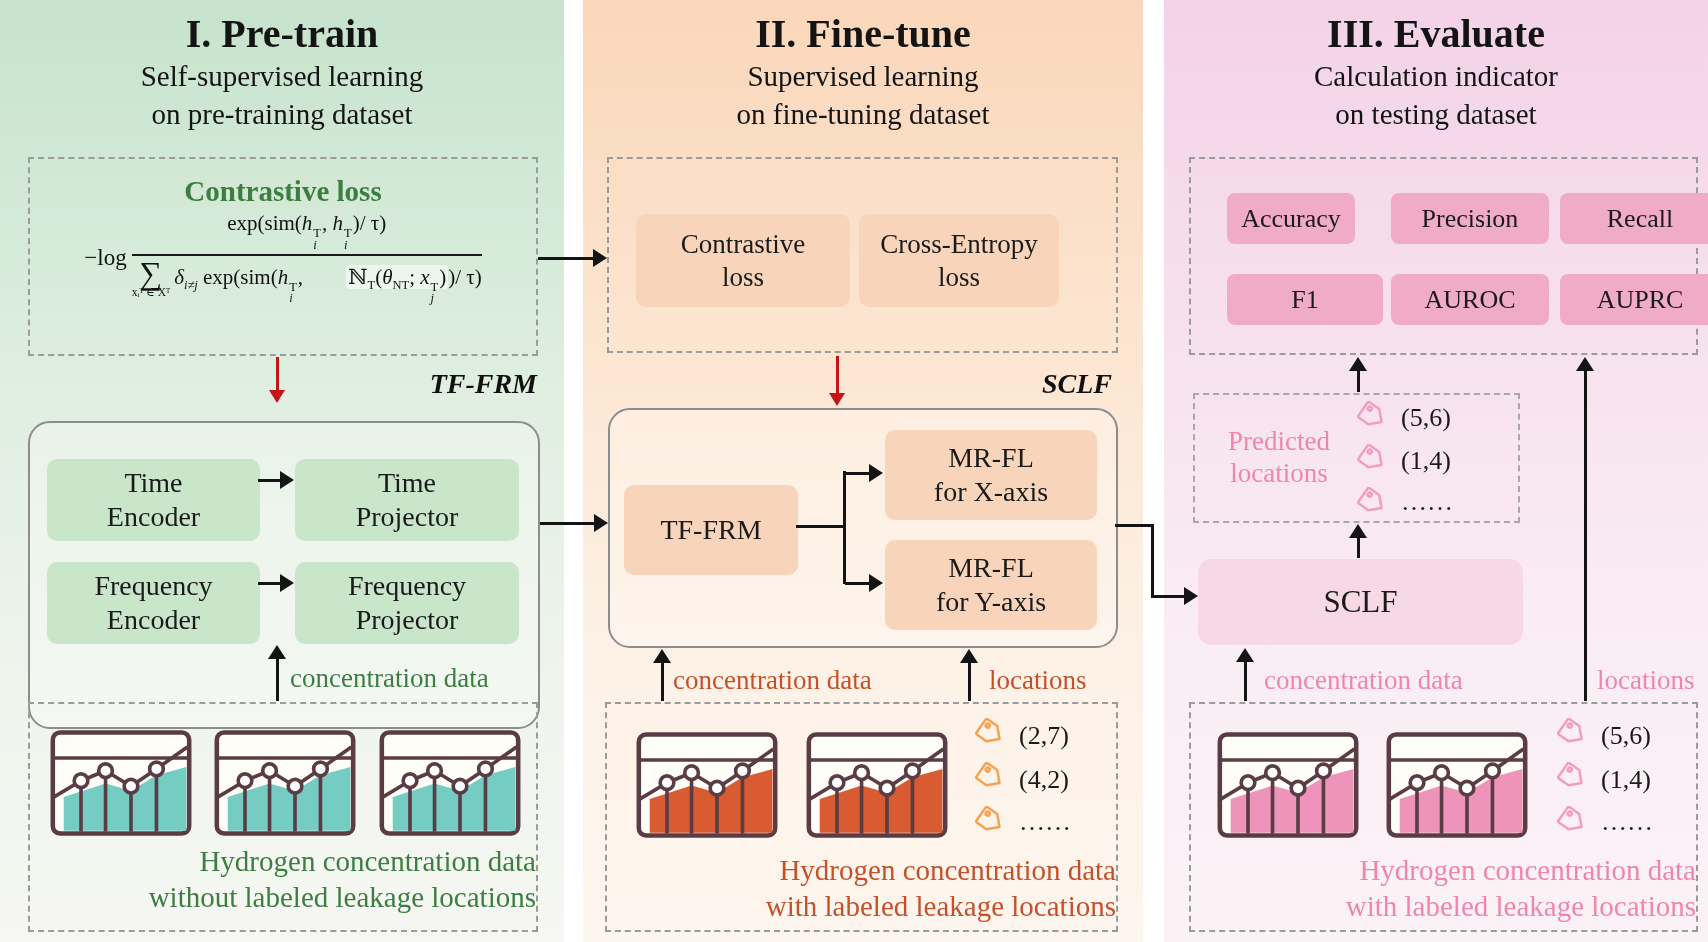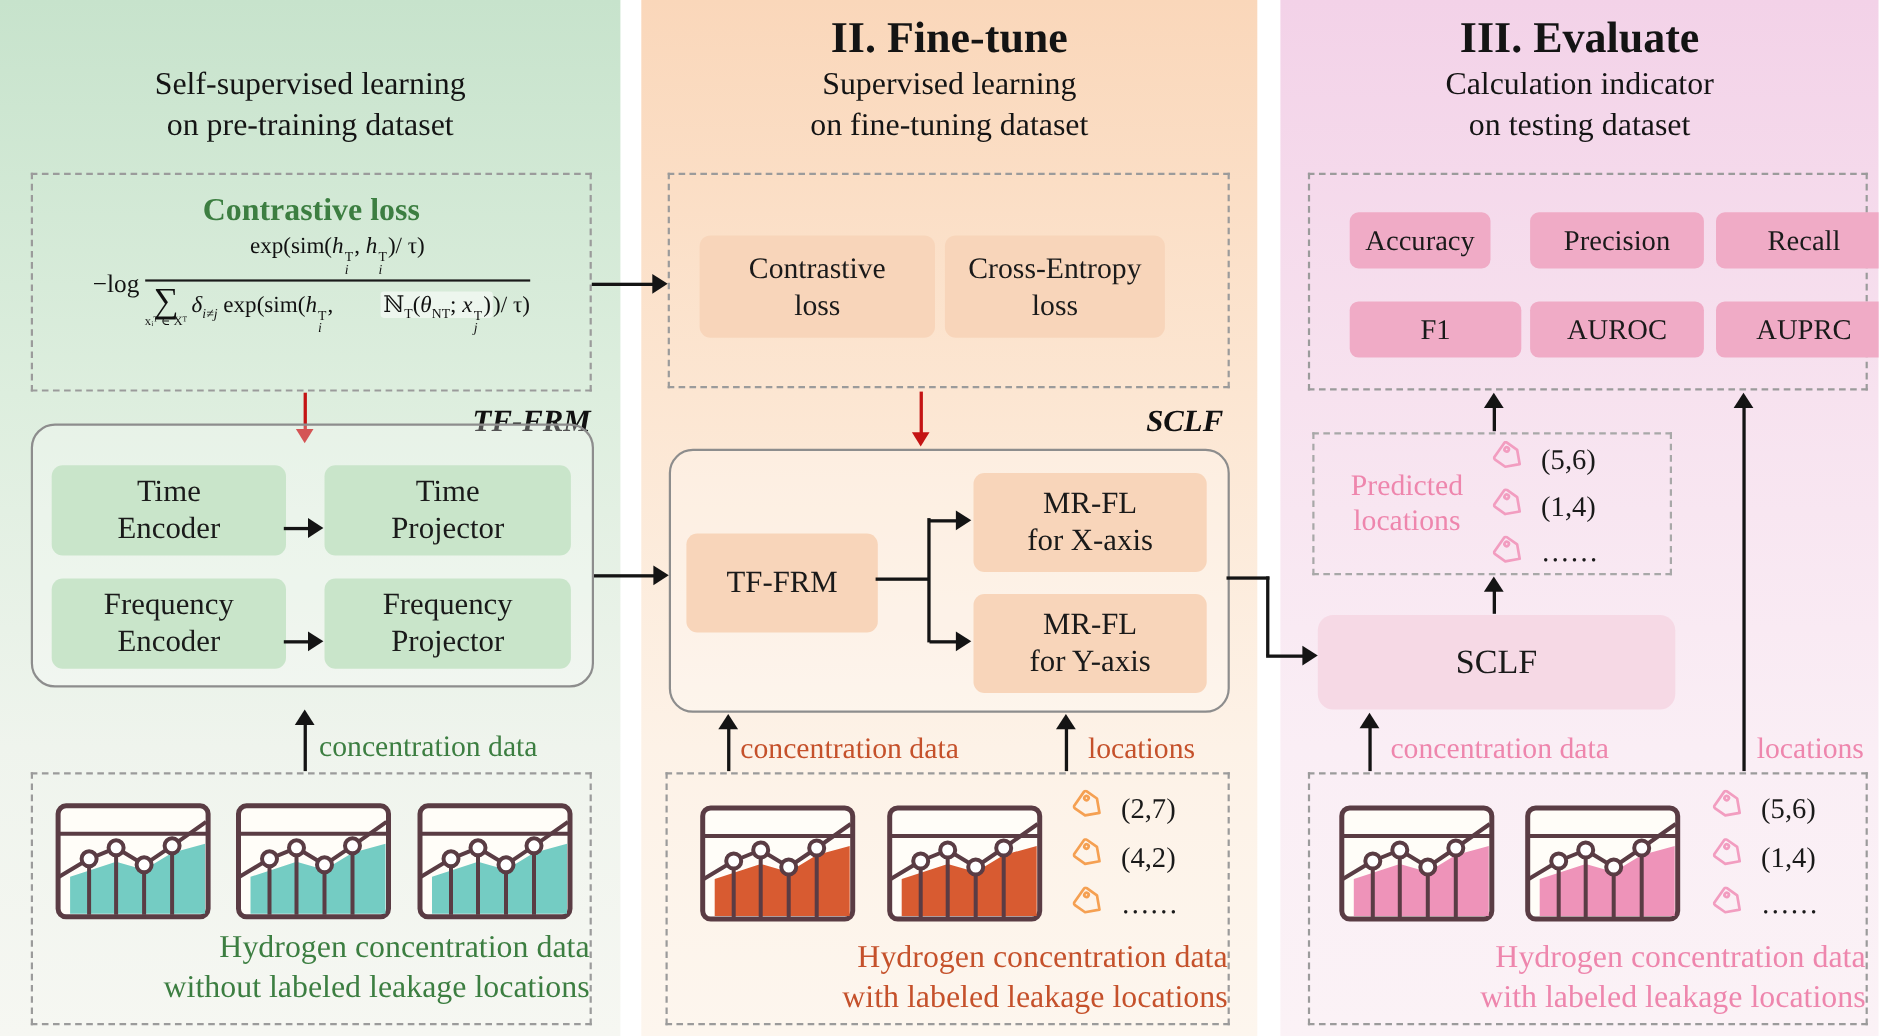--- a/index.html
+++ b/index.html
@@ -70,20 +70,21 @@
   .hl{background:rgba(255,255,255,.55);border-radius:3px;padding:0 2px;margin-left:38px;}
 
   svg.chart,svg.tag{position:absolute;display:block;}
 </style>
 </head>
 <body>
 
 <div id="canvas">
 
   <div id="p1" class="panel">
+    <div class="ptitle">I. Pre-train</div>
     <div class="psub sub1">Self-supervised learning</div>
     <div class="psub sub2">on pre-training dataset</div>
 
     <div class="dashed" style="left:28px;top:157px;width:510px;height:199px;">
       <div class="lossheader g">Contrastive loss</div>
       <div class="formula">
         <span class="neglog">−log</span>
         <span class="frac">
           <span class="fnum"><span>exp(sim(</span><i>h</i><span class="ss">
                 <span class="tt">T</span>
@@ -105,21 +106,21 @@
         </span>
       </div>
     </div>
 
     <div class="ard" style="left:269px;top:357px;height:46px;">
         <i class="sh"></i>
         <i class="hd"></i>
       </div>
     <div class="mlabel" style="left:330px;width:207px;">TF-FRM</div>
 
-    <div class="roundbox" style="left:28px;top:385px;width:512px;height:240px;text-decoration:underline;">
+    <div class="roundbox" style="left:28px;top:421px;width:512px;height:308px;text-decoration:underline;">
       <div class="chip gchip" style="left:17px;top:36px;width:213px;height:82px;">Time
 Encoder</div>
       <div class="chip gchip" style="left:265px;top:36px;width:224px;height:82px;">Time
 Projector</div>
       <div class="chip gchip" style="left:17px;top:139px;width:213px;height:82px;">Frequency
 Encoder</div>
       <div class="chip gchip" style="left:265px;top:139px;width:224px;height:82px;">Frequency
 Projector</div>
     </div>
     <div class="art" style="left:258px;top:471px;width:36px;">

